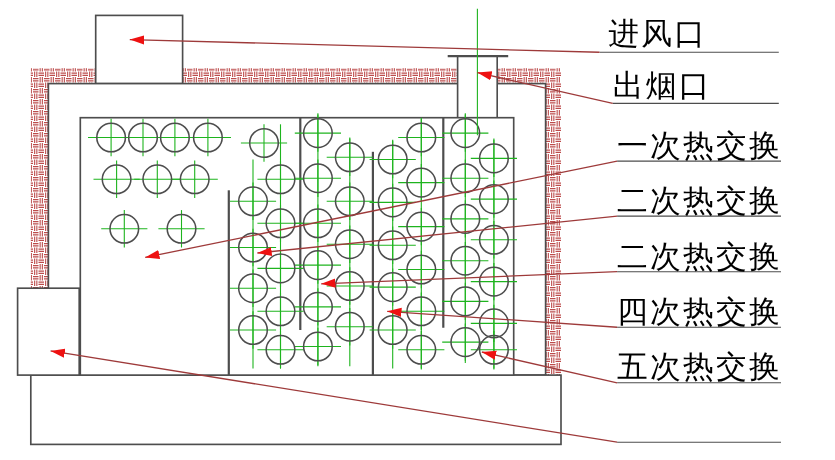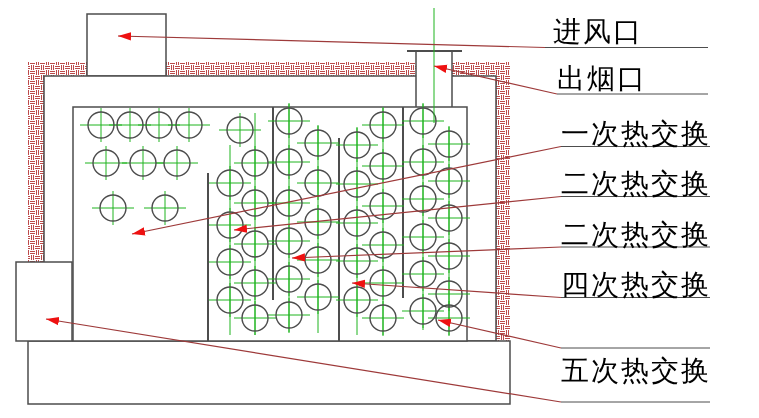--- a/index.html
+++ b/index.html
@@ -247,14 +247,14 @@
         <line x1="561" y1="402" x2="710" y2="402" stroke="#4d4d4d" stroke-width="1"></line>
         <line x1="561" y1="402" x2="46" y2="319" stroke="#9e3a3a" stroke-width="1.2" marker-end="url(#arrowhead)"></line>
       </g>
     </svg>
   <div class="label" style="left: 553px; top: 17px;">进风口</div>
   <div class="label" style="left: 557px; top: 64px;">出烟口</div>
   <div class="label" style="left: 561px; top: 119px;">一次热交换</div>
   <div class="label" style="left: 561px; top: 169px; text-align: center;">二次热交换</div>
   <div class="label" style="left: 561px; top: 220px;">二次热交换</div>
   <div class="label" style="left: 561px; top: 270px;">四次热交换</div>
-  <div class="label" style="left: 561px; top: 320px; margin-top: 36px;">五次热交换</div>
+  <div class="label" style="left: 561px; top: 320px;">五次热交换</div>
 </div>
 
 </body></html>

